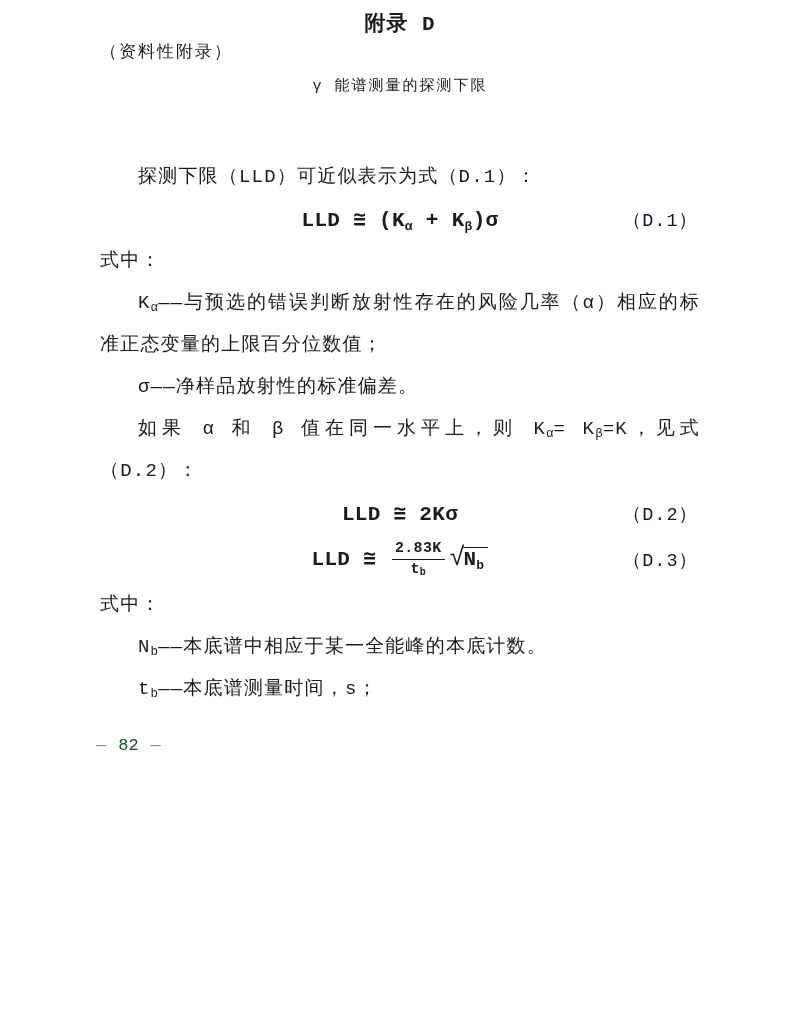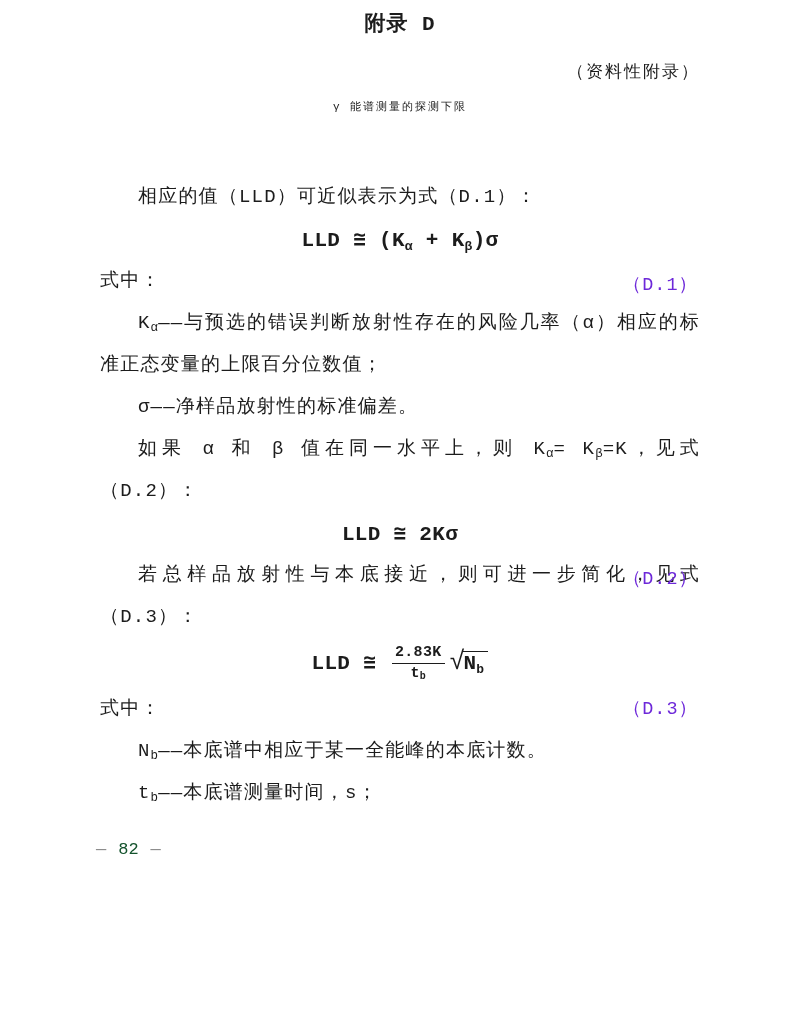--- a/index.html
+++ b/index.html
@@ -20,31 +20,30 @@
   
   .t1 {
     padding-top: 10px;
     line-height: 30px;
     text-align: center;
     font-size: 21px;
     font-weight: bold;
     letter-spacing: 1px;
   }
   .t2 {
-    margin-top: 20px;
     line-height: 26px;
-    text-align: right;
+    text-align: left;
     font-size: 17px;
     letter-spacing: 2px;
   }
   .t3 {
     margin-top: 8px;
     line-height: 26px;
     text-align: center;
-    font-size: 11px;
+    font-size: 15px;
     letter-spacing: 2px;
   }
   
   .para {
     font-size: 19px;
     line-height: 42px;
     letter-spacing: 1.2px;
     text-align: justify;
   }
   .para.first { margin-top: 56px; }
@@ -73,22 +72,21 @@
     line-height: 0;
   }
   .ftag {
     position: absolute;
     right: 2px;
     top: 50%;
     transform: translateY(-50%);
     font-size: 18.5px;
     font-weight: normal;
     letter-spacing: 1px;
-    color: #6d28d9;
-    margin-top: 44px;
+    color: #0f172a;
   }
   .frac {
     display: inline-flex;
     flex-direction: column;
     align-items: center;
     vertical-align: middle;
     font-size: 15px;
     line-height: 1.2;
     margin: 0 3px;
   }
@@ -116,42 +114,41 @@
 </head>
 <body>
 
 <div class="page">
   <div class="body-col">
 
     <div class="t1">附录 D</div>
     <div class="t2">（资料性附录）</div>
     <div class="t3">γ 能谱测量的探测下限</div>
 
-    <p class="para indent first">相应的值（LLD）可近似表示为式（D.1）：</p>
+    <p class="para indent first">探测下限（LLD）可近似表示为式（D.1）：</p>
 
     <div class="formula-row">
       <span class="formula"><span>LLD ≅ (K</span><sub>α</sub><span> + K</span><sub>β</sub><span>)σ</span></span>
       <span class="ftag">（D.1）</span>
     </div>
 
     <p class="para">式中：</p>
 
     <p class="para indent">K<sub>α</sub>——与预选的错误判断放射性存在的风险几率（α）相应的标准正态变量的上限百分位数值；</p>
 
 
     <p class="para indent">σ——净样品放射性的标准偏差。</p>
 
     <p class="para indent">如果 α 和 β 值在同一水平上，则 K<sub>α</sub>= K<sub>β</sub>=K，见式（D.2）：</p>
 
     <div class="formula-row">
       <span class="formula">LLD ≅ 2Kσ</span>
       <span class="ftag">（D.2）</span>
     </div>
 
-    <p class="para indent">若总样品放射性与本底接近，则可进一步简化，见式（D.3）：</p>
 
     <div class="formula-row tall">
       <span class="formula"><span>LLD ≅ </span><span class="frac">
             <span class="num">2.83K</span>
             <span class="den"><span>t</span><sub>b</sub></span>
           </span><span class="sqrt-sign">√</span><span class="radicand"><span>N</span><sub>b</sub></span></span>
       <span class="ftag">（D.3）</span>
     </div>
 
     <p class="para">式中：</p>

